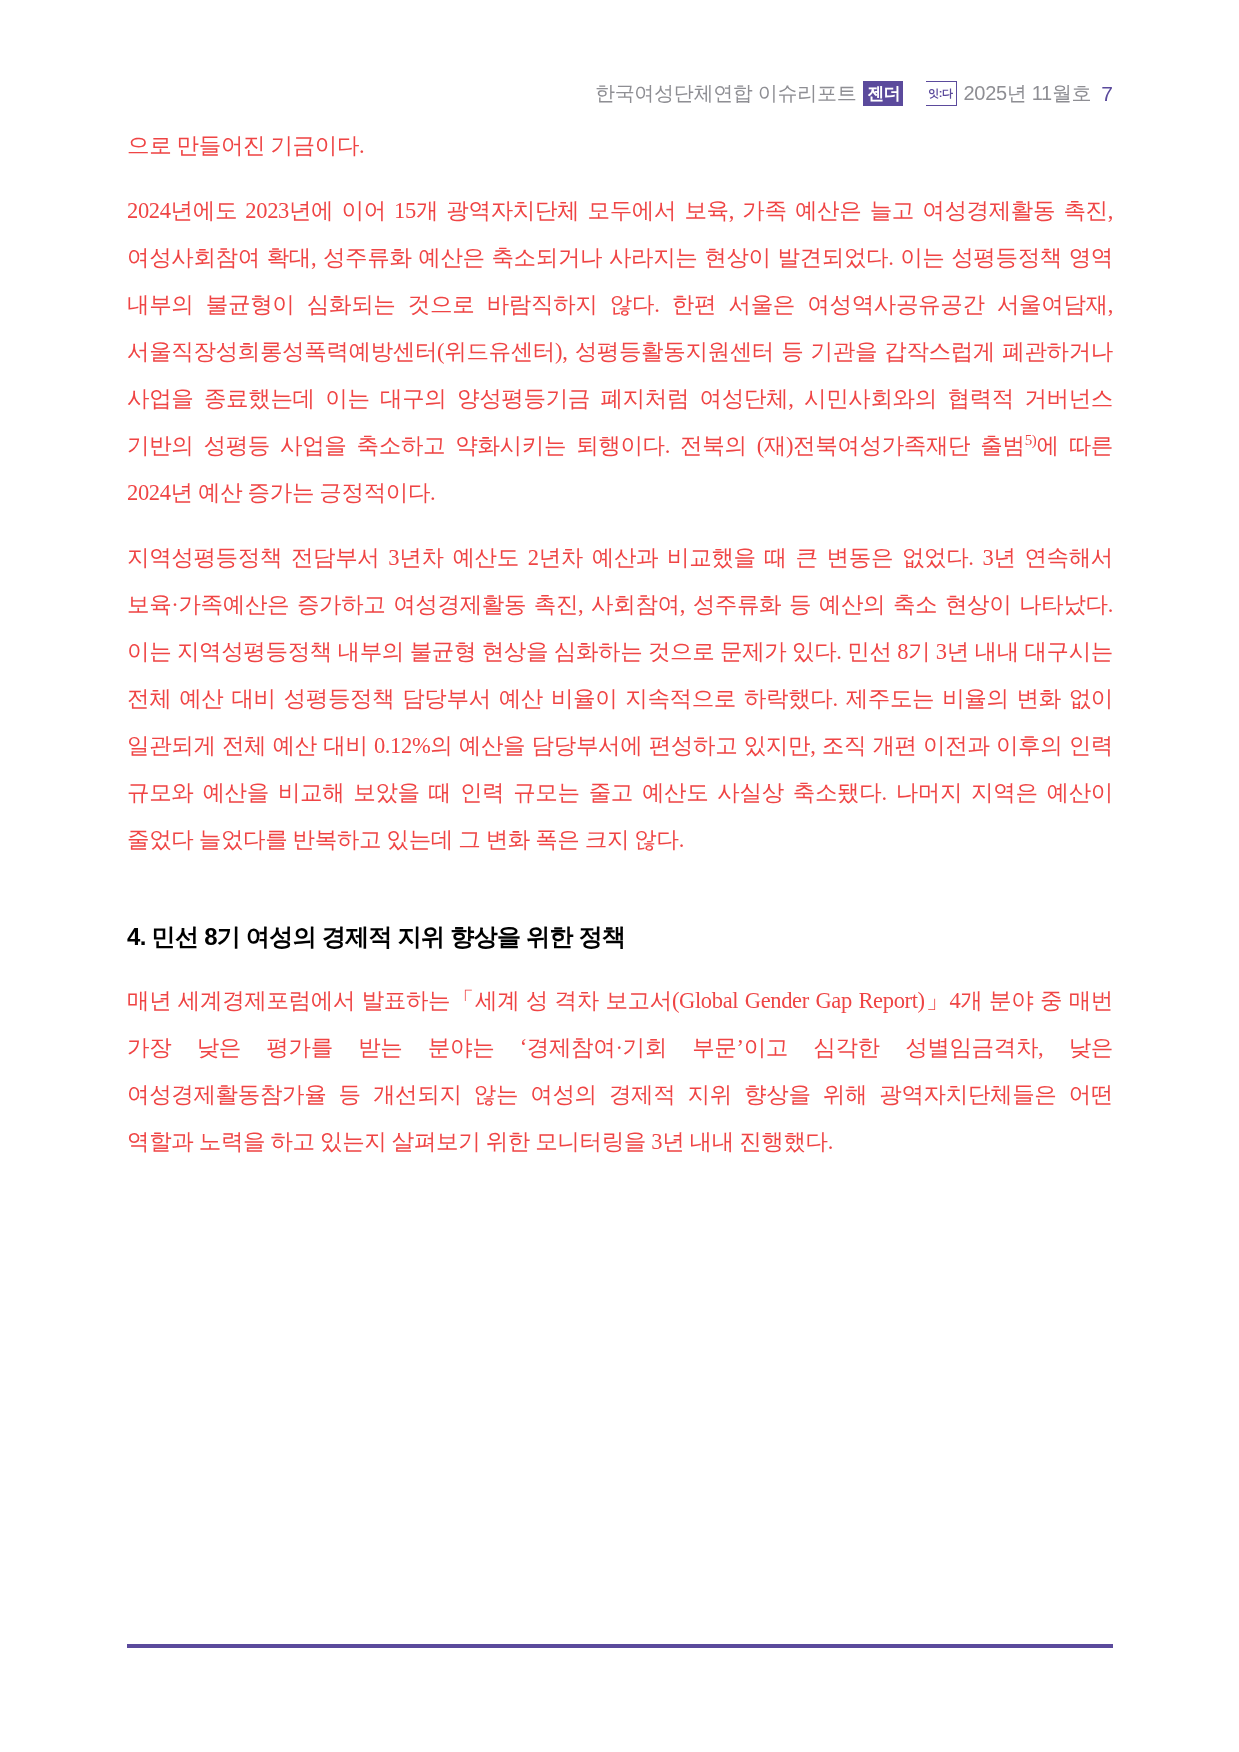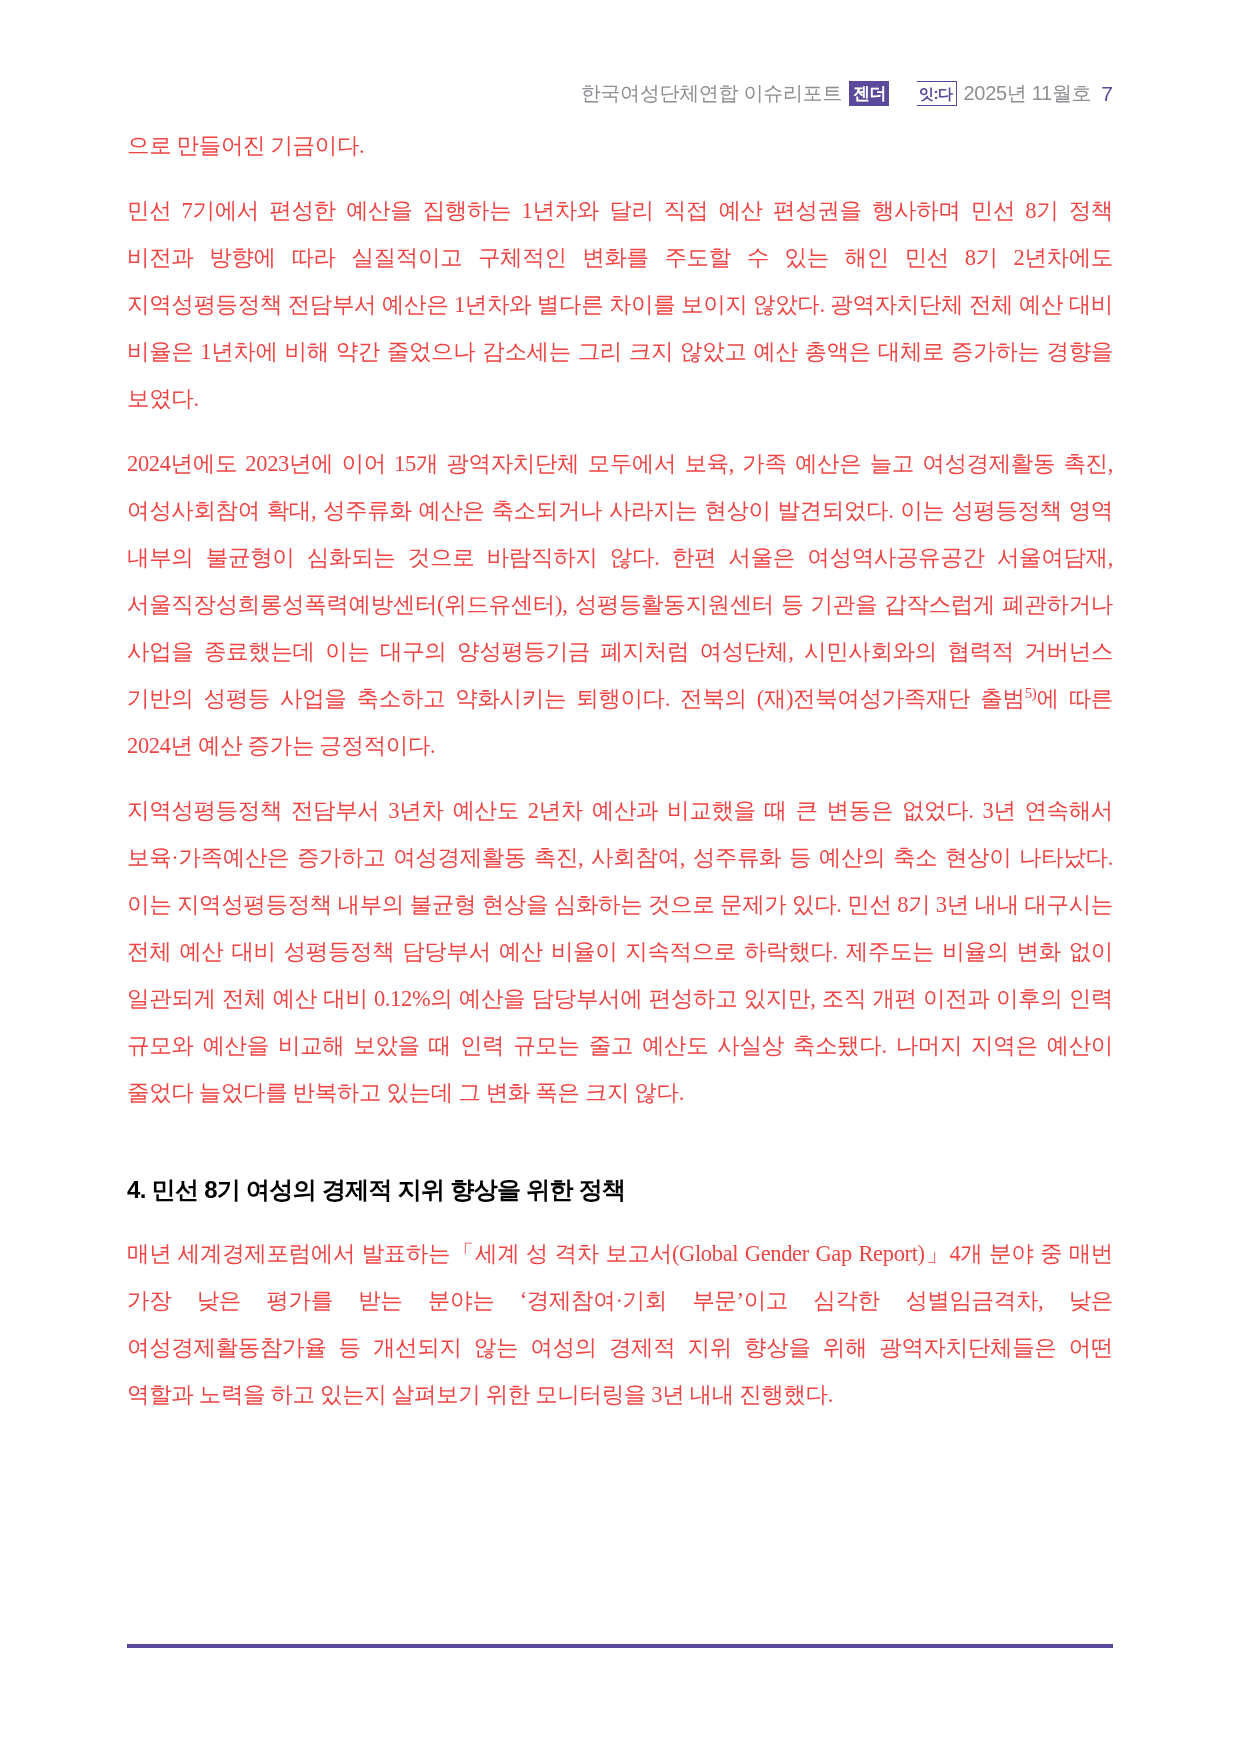--- a/index.html
+++ b/index.html
@@ -45,48 +45,48 @@
     white-space: nowrap;
     line-height: 1;
   }
   .brand {
     display: inline-flex;
     align-items: stretch;
     margin: 0 7px 0 7px;
     height: 25px;
     position: relative;
     top: 0px;
-    gap: 28px;
   }
   .brand-a {
     background: #5b4a9c;
     color: #ffffff;
     font-family: "Liberation Sans", "DejaVu Sans", sans-serif;
     font-weight: bold;
     font-size: 17px;
     letter-spacing: -0.5px;
     padding: 0 3px 0 4px;
     display: flex;
     align-items: center;
     line-height: 1;
   }
   .brand-b {
     background: #ffffff;
     color: #5b4a9c;
     border: 1.6px solid #5b4a9c;
     border-left: none;
     font-family: "Liberation Sans", "DejaVu Sans", sans-serif;
     font-weight: bold;
-    font-size: 15px;
+    font-size: 11px;
     letter-spacing: -0.5px;
     padding: 0 3px 0 2px;
     display: flex;
     align-items: center;
     box-sizing: border-box;
     line-height: 1;
+    margin-left: 23px;
   }
   .rh-page {
     font-family: "Liberation Sans", "DejaVu Sans", sans-serif;
     font-size: 21px;
     color: #5b4a9c;
     margin-left: 10px;
     line-height: 1;
   }
 
   
@@ -168,21 +168,20 @@
     </span>
     <span class="rh-text">2025년 11월호</span>
     <span class="rh-page">7</span>
   </div>
 
   <div class="content">
 
     <p class="para">으로 만들어진 기금이다.</p>
 
 
-    <p class="para">민선 7기에서 편성한 예산을 집행하는 1년차와 달리 직접 예산 편성권을 행사하며 민선 8기 정책 비전과 방향에 따라 실질적이고 구체적인 변화를 주도할 수 있는 해인 민선 8기 2년차에도 지역성평등정책 전담부서 예산은 1년차와 별다른 차이를 보이지 않았다. 광역자치단체 전체 예산 대비 비율은 1년차에 비해 약간 줄었으나 감소세는 그리 크지 않았고 예산 총액은 대체로 증가하는 경향을 보였다.</p>
 
     <p class="para"><span>2024년에도 2023년에 이어 15개 광역자치단체 모두에서 보육, 가족 예산은 늘고 여성경제활동 촉진, 여성사회참여 확대, 성주류화 예산은 축소되거나 사라지는 현상이 발견되었다. 이는 성평등정책 영역 내부의 불균형이 심화되는 것으로 바람직하지 않다. 한편 서울은 여성역사공유공간 서울여담재, 서울직장성희롱성폭력예방센터(위드유센터), 성평등활동지원센터 등 기관을 갑작스럽게 폐관하거나 사업을 종료했는데 이는 대구의 양성평등기금 폐지처럼 여성단체, 시민사회와의 협력적 거버넌스 기반의 성평등 사업을 축소하고 약화시키는 퇴행이다. 전북의 (재)전북여성가족재단 출범</span><sup class="fn">5)</sup><span>에 따른 2024년 예산 증가는 긍정적이다.</span></p>
 
     <p class="para">지역성평등정책 전담부서 3년차 예산도 2년차 예산과 비교했을 때 큰 변동은 없었다. 3년 연속해서 보육·가족예산은 증가하고 여성경제활동 촉진, 사회참여, 성주류화 등 예산의 축소 현상이 나타났다. 이는 지역성평등정책 내부의 불균형 현상을 심화하는 것으로 문제가 있다. 민선 8기 3년 내내 대구시는 전체 예산 대비 성평등정책 담당부서 예산 비율이 지속적으로 하락했다. 제주도는 비율의 변화 없이 일관되게 전체 예산 대비 0.12%의 예산을 담당부서에 편성하고 있지만, 조직 개편 이전과 이후의 인력 규모와 예산을 비교해 보았을 때 인력 규모는 줄고 예산도 사실상 축소됐다. 나머지 지역은 예산이 줄었다 늘었다를 반복하고 있는데 그 변화 폭은 크지 않다.</p>
 
 
     <h2 class="section-heading">4. 민선 8기 여성의 경제적 지위 향상을 위한 정책</h2>
 
     <p class="para">매년 세계경제포럼에서 발표하는「세계 성 격차 보고서(Global Gender Gap Report)」4개 분야 중 매번 가장 낮은 평가를 받는 분야는 ‘경제참여·기회 부문’이고 심각한 성별임금격차, 낮은 여성경제활동참가율 등 개선되지 않는 여성의 경제적 지위 향상을 위해 광역자치단체들은 어떤 역할과 노력을 하고 있는지 살펴보기 위한 모니터링을 3년 내내 진행했다.</p>
 

